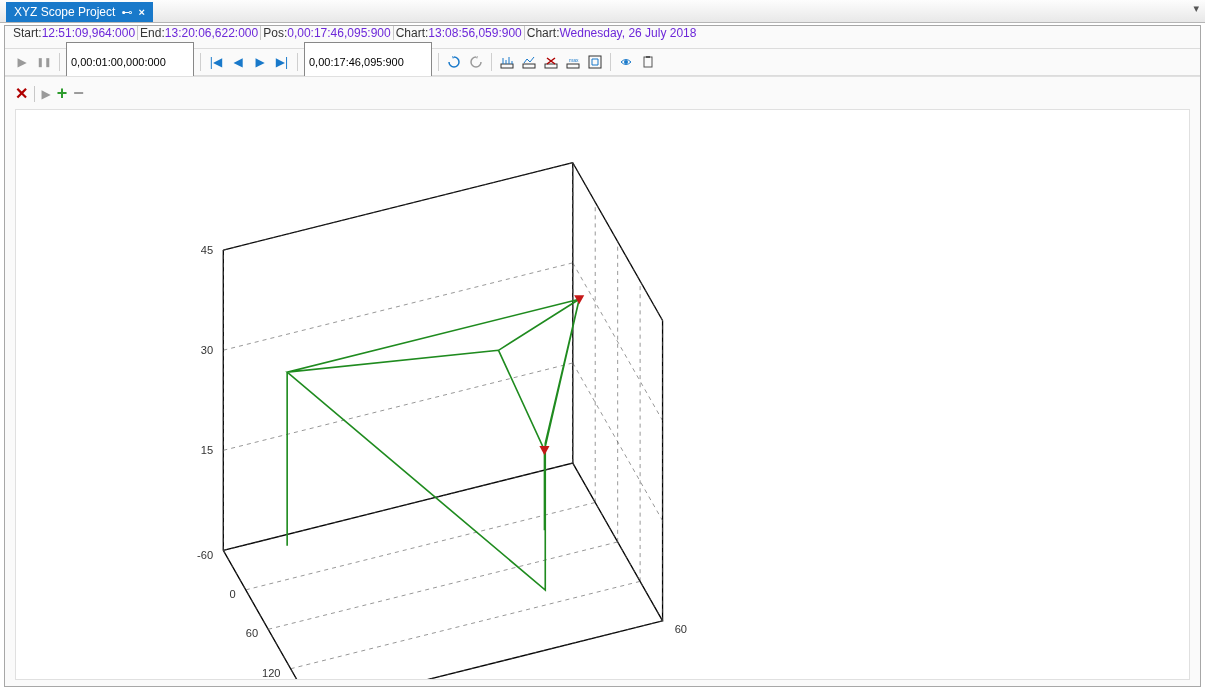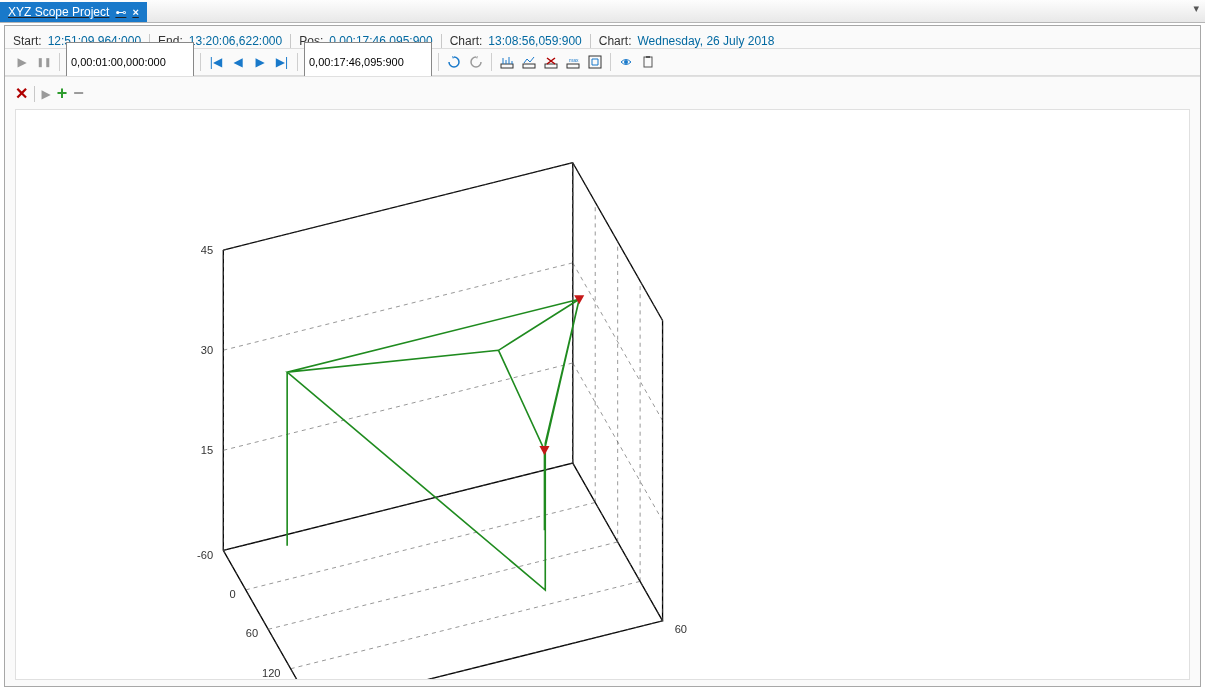--- a/index.html
+++ b/index.html
@@ -12,22 +12,22 @@
     background: #ffffff;
     color: #222;
     overflow: hidden;
   }
   .outer-tab-strip {
     height: 22px;
     background: linear-gradient(#fdfdfd, #e8e8e8);
     border-bottom: 1px solid #b5b5b5;
     display: flex;
     align-items: flex-end;
+    padding-left: 6px;
     position: relative;
-    text-decoration: underline;
   }
   .outer-tab {
     display: flex;
     align-items: center;
     background: #1979ca;
     color: #fff;
     height: 20px;
     padding: 0 8px;
     border-radius: 0 0 0 0;
     font-size: 12px;
@@ -79,30 +79,29 @@
     right: 6px;
     top: 3px;
     font-size: 11px;
     color: #777;
     display: flex;
     gap: 6px;
   }
   .info-bar {
     height: 22px;
     display: flex;
-    align-items: flex-end;
-    gap: 6px;
+    align-items: flex-start;
     padding: 0 8px;
     font-size: 12px;
     color: #333;
     border-bottom: 1px solid #dcdcdc;
     background: #fafafa;
   }
   .info-bar .lbl { color: #333; }
-  .info-bar .val { color: #0369a1; }
+  .info-bar .val { color: #6d28d9; }
   .info-bar .sep {
     width: 1px;
     height: 14px;
     background: #c8c8c8;
     margin: 0 2px;
   }
   .toolbar {
     height: 26px;
     display: flex;
     align-items: center;

